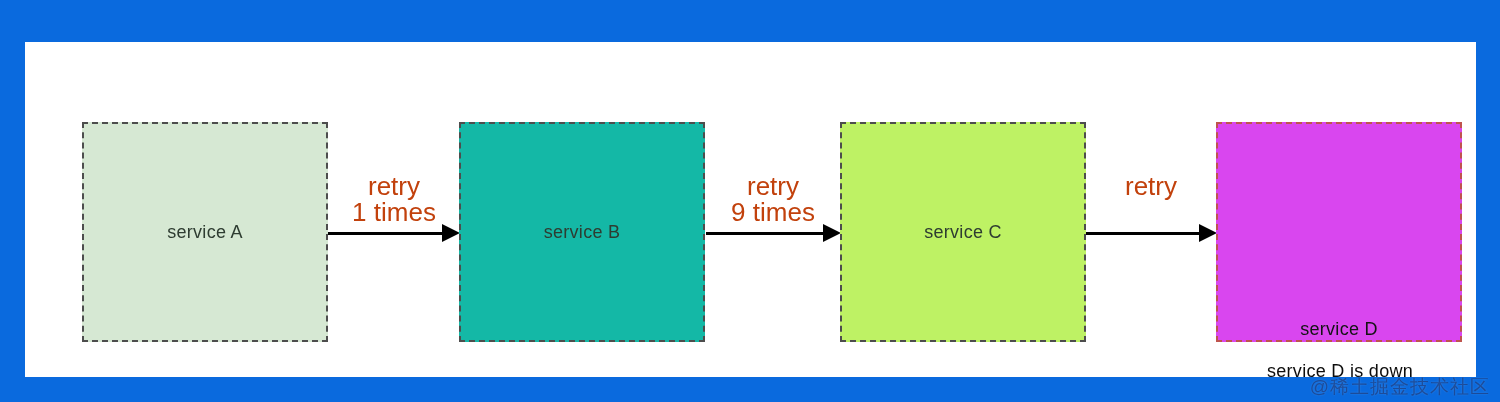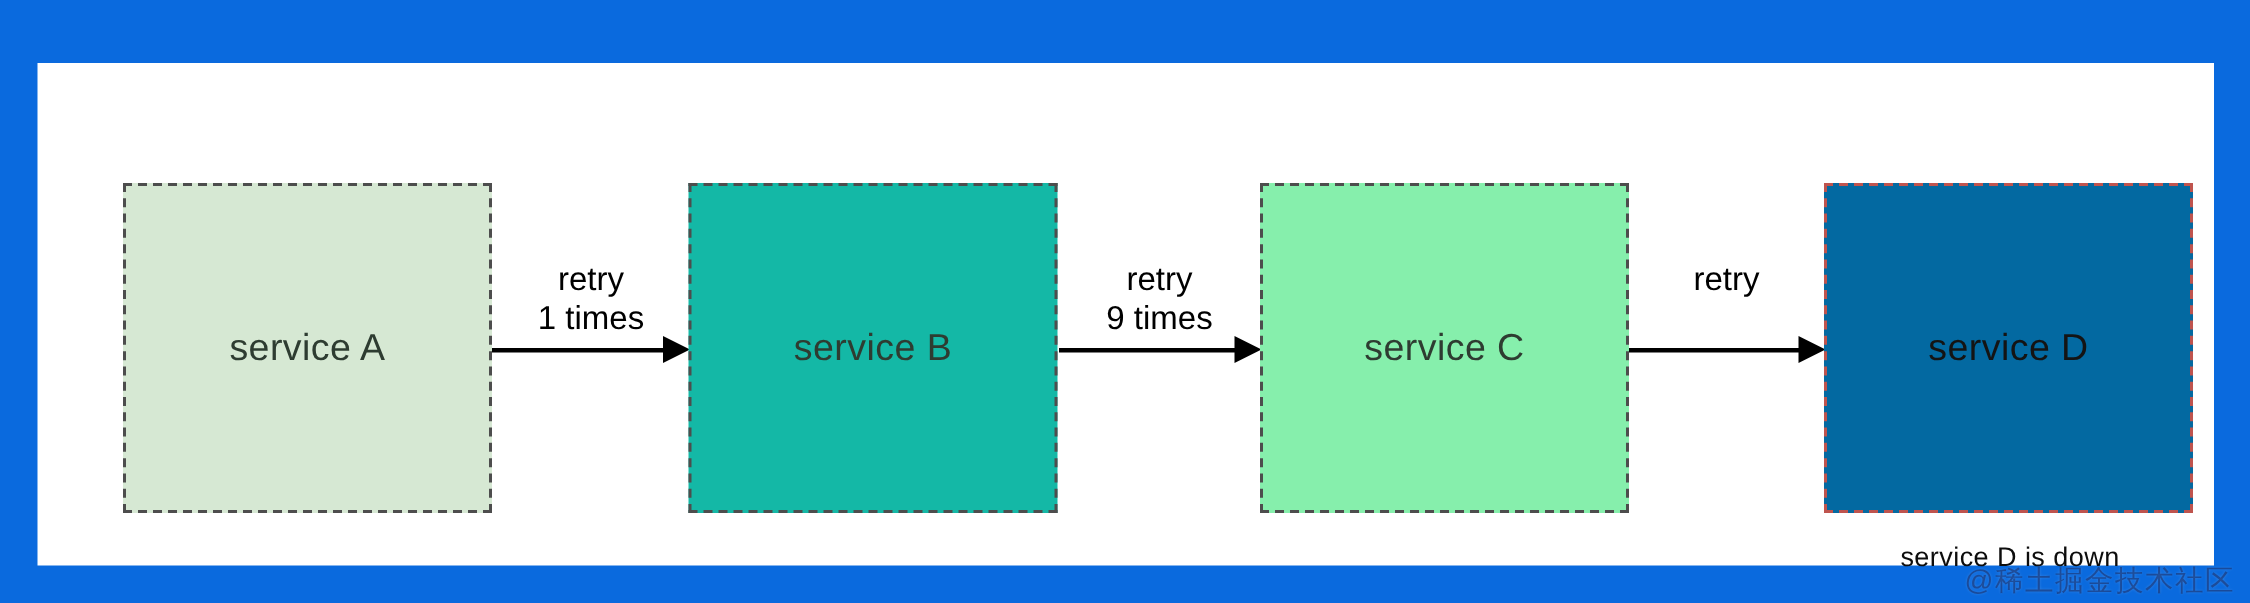--- a/index.html
+++ b/index.html
@@ -25,21 +25,21 @@
   .node {
     position: absolute;
     top: 80px;
     width: 246px;
     height: 220px;
     box-sizing: border-box;
     border: 2px dashed #4d4d4d;
     display: flex;
     align-items: center;
     justify-content: center;
-    font-size: 25px;
+    font-size: 18px;
     letter-spacing: 0.3px;
   }
   .node-a { left: 57px; }
   .node-b { left: 434px; }
   .node-c { left: 815px; }
   .node-d { left: 1191px; }
 
   .edge {
     position: absolute;
     top: 177px;
@@ -64,23 +64,23 @@
     height: 0;
     border-left: 18px solid #000000;
     border-top: 9.5px solid transparent;
     border-bottom: 9.5px solid transparent;
   }
   .edge-label {
     position: absolute;
     top: 131px;
     width: 170px;
     text-align: center;
-    font-size: 22px;
+    font-size: 26px;
     line-height: 26px;
-    color: #000000;
+    color: #c2410c;
   }
   .edge-label-1 { left: 284px; }
   .edge-label-2 { left: 663px; }
   .edge-label-3 { left: 1041px; }
 
   .caption {
     position: absolute;
     left: 1175px;
     width: 280px;
     top: 319px;
@@ -124,33 +124,33 @@
 
     <div class="edge edge-2">
       <div class="edge-line"></div>
       <div class="edge-head"></div>
     </div>
     <div class="edge-label edge-label-2">
       <div>retry</div>
       <div>9 times</div>
     </div>
 
-    <div class="node node-c" style="background-color: #86efac;">
+    <div class="node node-c" style="background-color: #bef264;">
       <span style="color: rgb(46, 60, 49);">service C</span>
     </div>
 
     <div class="edge edge-3">
       <div class="edge-line"></div>
       <div class="edge-head"></div>
     </div>
     <div class="edge-label edge-label-3">
       <div>retry</div>
     </div>
 
-    <div class="node node-d" style="background-color: #0369a1; border-color: rgb(191, 84, 78);">
+    <div class="node node-d" style="background-color: #d946ef; border-color: rgb(191, 84, 78); align-items: flex-end;">
       <span style="color: rgb(20, 20, 20);">service D</span>
     </div>
 
     <div class="caption">service D is down</div>
   </div>
 
   <div class="watermark">@稀土掘金技术社区</div>
 </div>
 
 </body></html>

